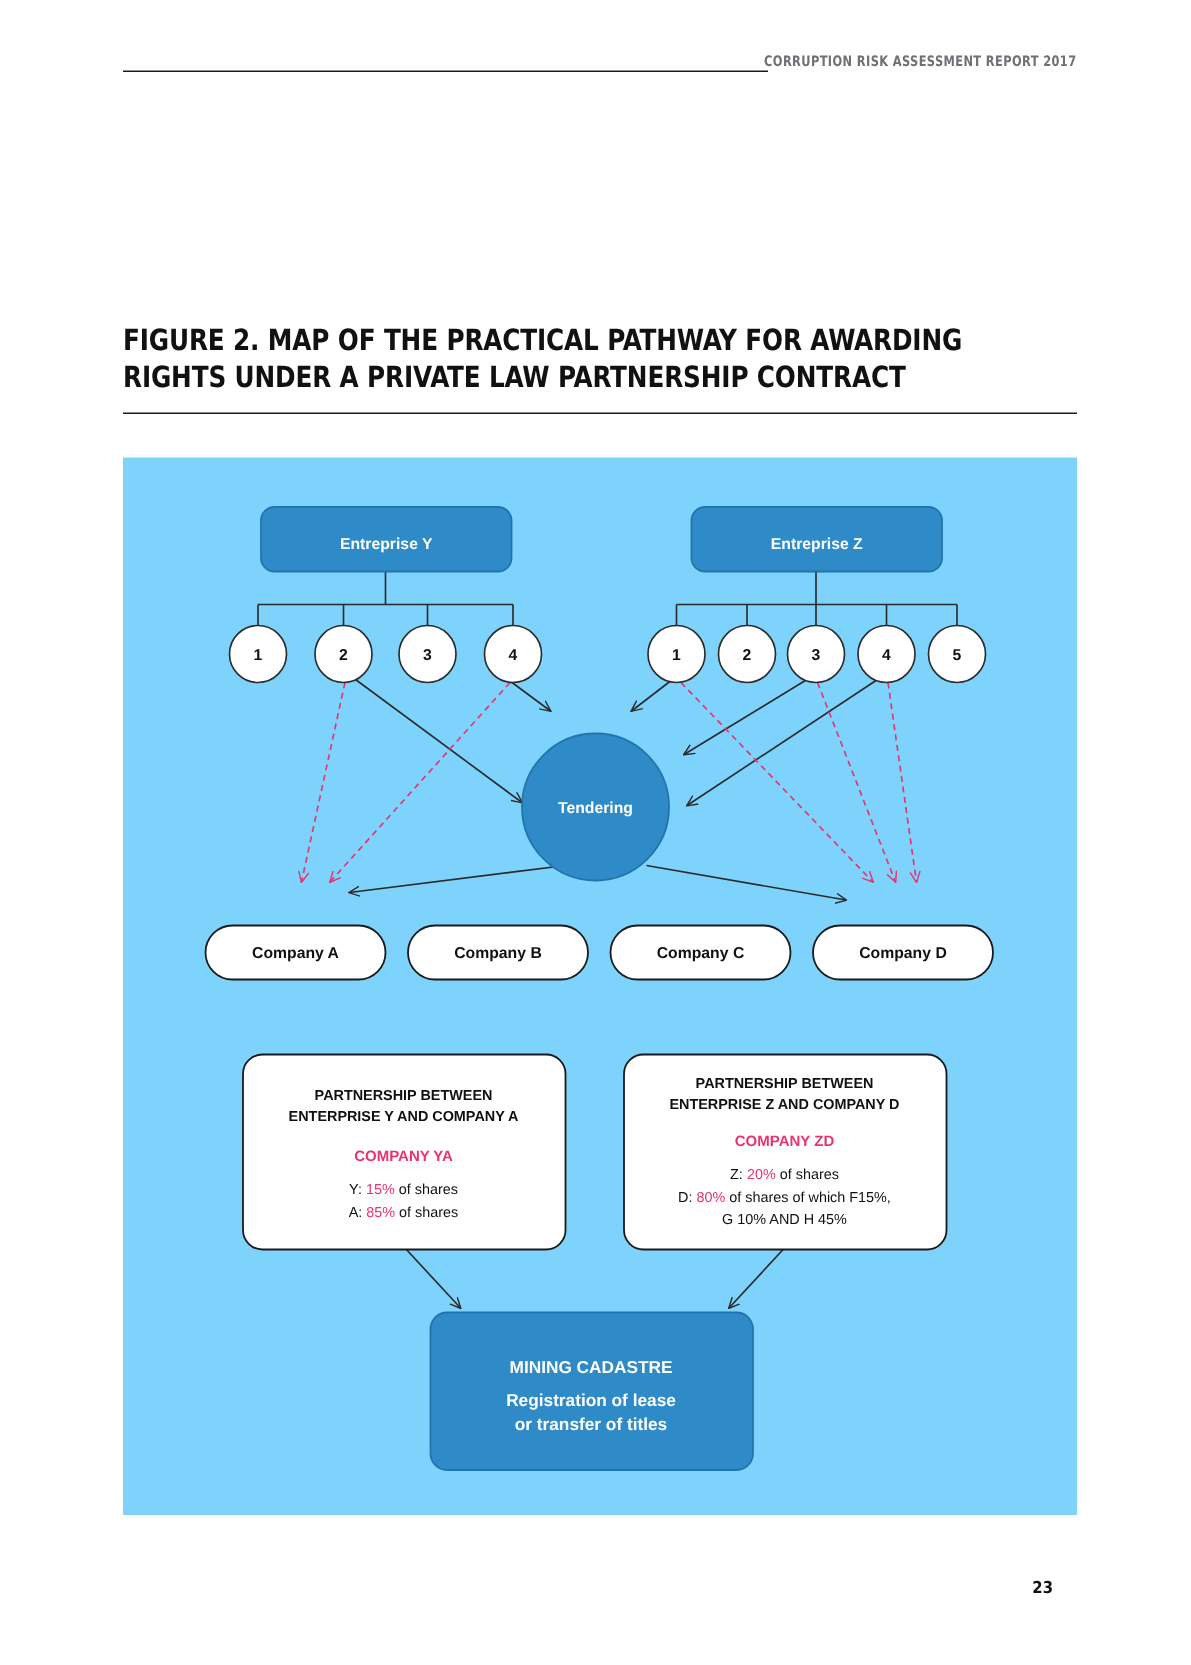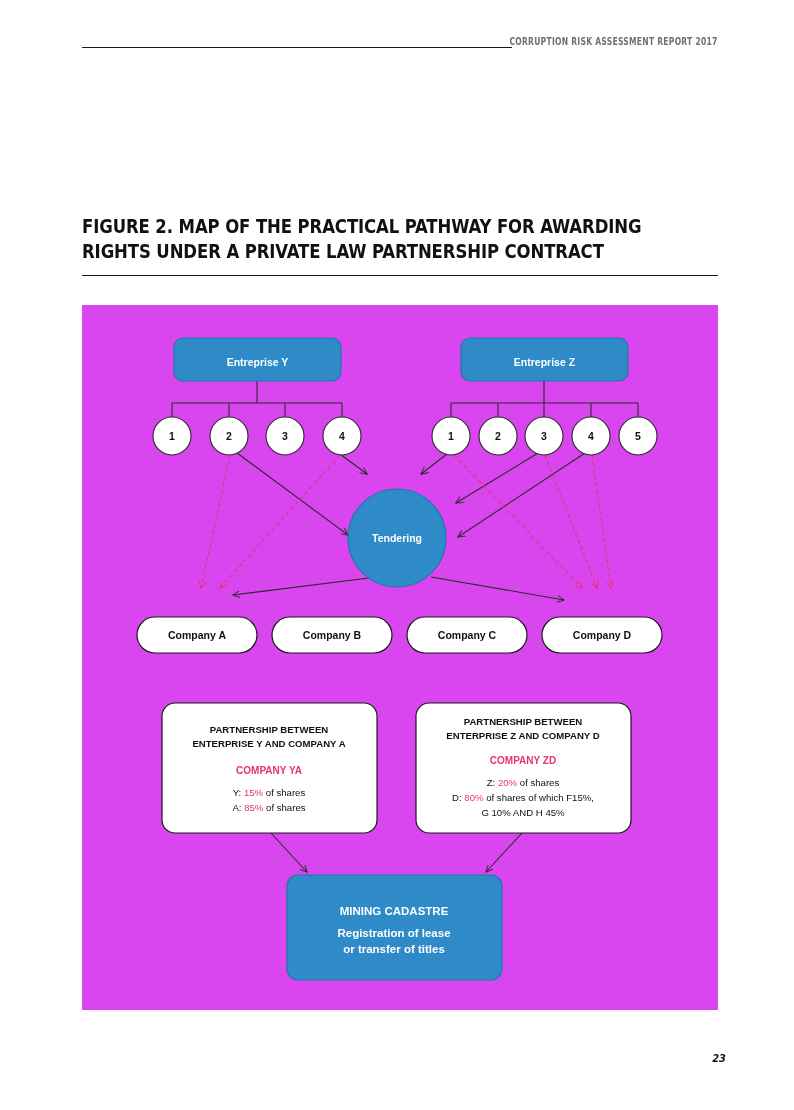--- a/index.html
+++ b/index.html
@@ -70,38 +70,37 @@
     background: #1a1a1a;
   }
 
   
   #diagram-panel {
     position: absolute;
     left: 82px;
     top: 305px;
     width: 636px;
     height: 705px;
-    background: #d946ef;
+    background: #7dd3fc;
   }
   #diagram-svg {
     position: absolute;
     left: 0;
     top: 0;
   }
 
   
   #page-number {
     position: absolute;
-    right: 68px;
+    right: 92px;
     top: 1052px;
     font-size: 11px;
     font-weight: bold;
     color: #111111;
     font-family: "Liberation Sans Narrow", "DejaVu Sans Condensed", "Liberation Sans", sans-serif;
-    font-style: italic;
   }
 
   
   .node-label-white {
     fill: #ffffff;
     font-family: "Liberation Sans", sans-serif;
     font-weight: bold;
     font-size: 10.5px;
   }
   .node-label-dark {

